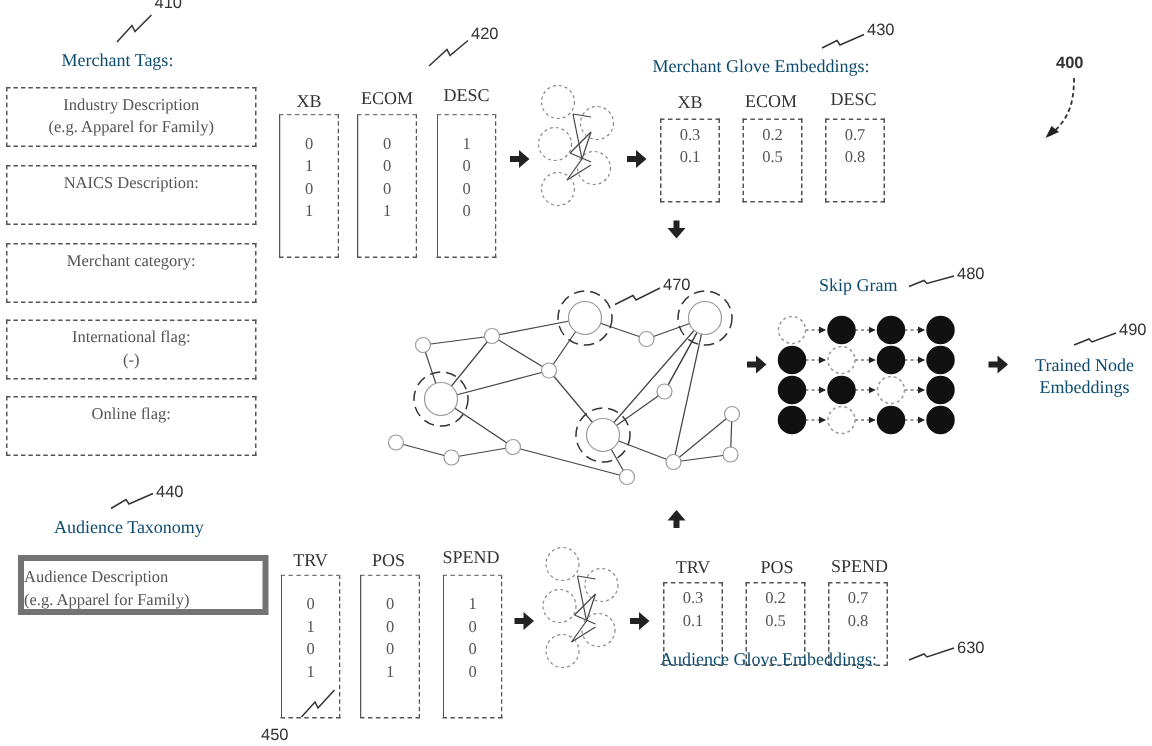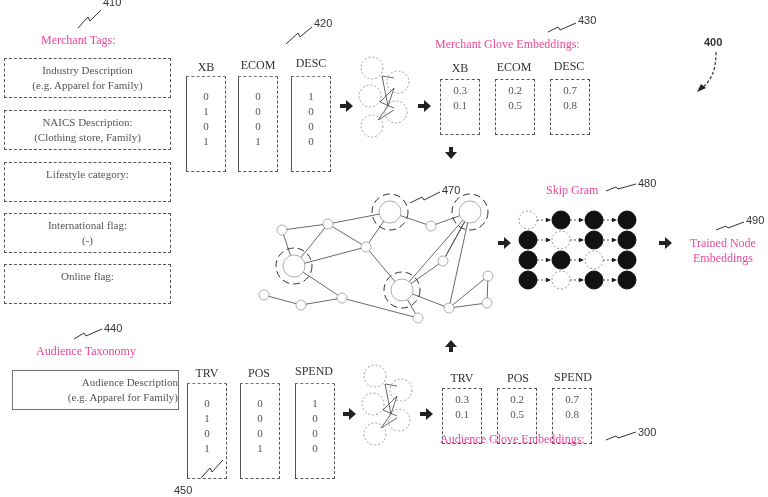--- a/index.html
+++ b/index.html
@@ -1,27 +1,27 @@
 <!DOCTYPE html>
 <html><head>
 <meta charset="utf-8">
 <style>
   html, body { margin:0; padding:0; background:#ffffff; }
   body { width:768px; height:497px; position:relative; overflow:hidden;
          font-family:"Liberation Serif", "DejaVu Serif", serif; color:#333; }
   .abs { position:absolute; }
-  .txt { font-size:12px; color:#ec4899; white-space:nowrap; }
+  .txt { font-size:12px; color:#0c4a6e; white-space:nowrap; }
   .ref { font-family:"Liberation Sans", sans-serif; font-size:11px; color:#333; }
   .tagbox { position:absolute; left:4px; width:167px; height:40px;
             border:1px dashed #555; box-sizing:border-box;
             text-align:center; font-size:11px; line-height:15px; color:#555;
             padding-top:4px; }
   .audbox { position:absolute; left:12px; top:370px; width:167px; height:40px;
-            border:1px solid #737373; box-sizing:border-box;
-            text-align:right; font-size:11px; line-height:15px; color:#555; padding-top:4px; }
+            border:4px solid #737373; box-sizing:border-box;
+            text-align:left; font-size:11px; line-height:15px; color:#555; padding-top:4px; }
   .colhead { position:absolute; font-size:12px; color:#333; text-align:center; width:50px; }
   .vec { position:absolute; width:40px; height:96px; box-sizing:border-box;
          border-left:1px solid #555; border-right:1px dashed #555;
          border-top:1px dashed #777; border-bottom:1px dashed #555;
          text-align:center; font-size:11px; color:#555; line-height:15px; padding-top:12px; }
   .emb { position:absolute; width:40px; height:56px; box-sizing:border-box;
          border:1px dashed #555; text-align:center; font-size:11px; color:#555;
          line-height:15px; padding-top:3px; }
   svg { position:absolute; left:0; top:0; }
 </style>
@@ -171,24 +171,23 @@
 
 <div class="abs ref" style="left:103px;top:-4px;">410</div>
 <div class="abs txt" style="left:41px;top:33px;">Merchant Tags:</div>
 
 <div class="tagbox" style="top:58px;">
   <div>Industry Description</div>
   <div>(e.g. Apparel for Family)</div>
 </div>
 <div class="tagbox" style="top:110px;">
   <div>NAICS Description:</div>
-  <div>(Clothing store, Family)</div>
 </div>
 <div class="tagbox" style="top:162px;">
-  <div>Lifestyle category:</div>
+  <div>Merchant category:</div>
 </div>
 <div class="tagbox" style="top:213px;">
   <div>International flag:</div>
   <div>(-)</div>
 </div>
 <div class="tagbox" style="top:264px;">
   <div>Online flag:</div>
 </div>
 
 <div class="abs ref" style="left:314px;top:17px;">420</div>
@@ -282,13 +281,13 @@
 </div>
 <div class="emb" style="left:497px;top:388px;">
   <div>0.2</div>
   <div>0.5</div>
 </div>
 <div class="emb" style="left:552px;top:388px;">
   <div>0.7</div>
   <div>0.8</div>
 </div>
 <div class="abs txt" style="left:440px;top:432px;">Audience Glove Embeddings:</div>
-<div class="abs ref" style="left:638px;top:426px;">300</div>
+<div class="abs ref" style="left:638px;top:426px;">630</div>
 
 </body></html>

